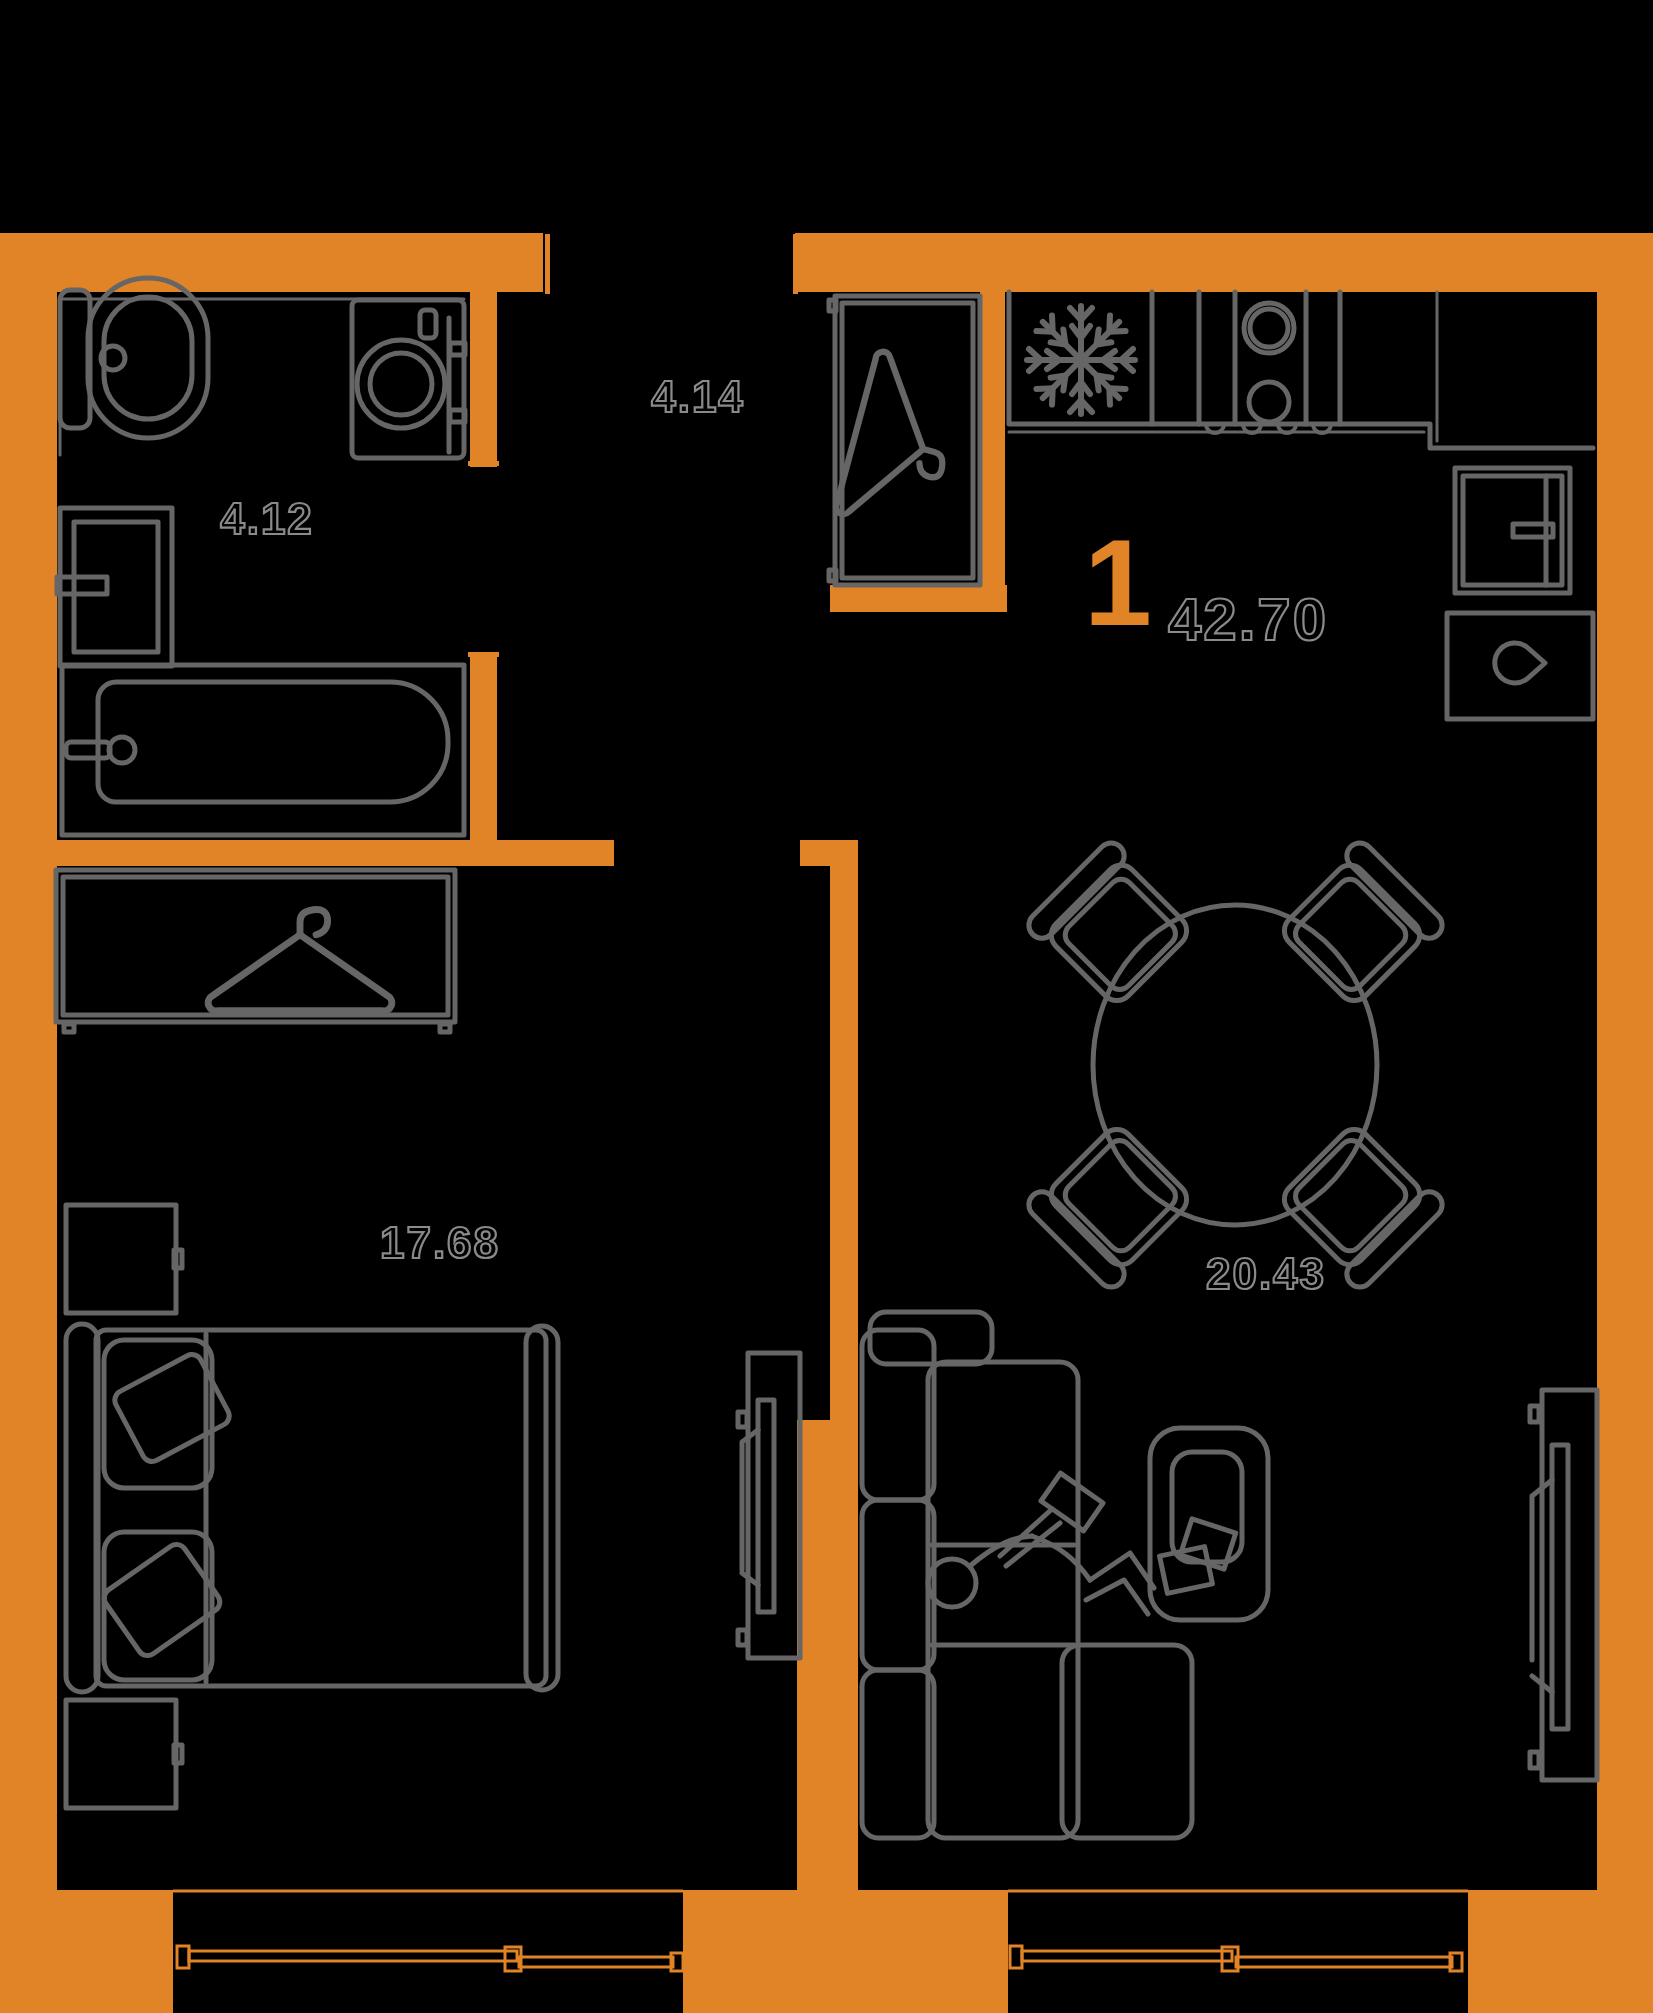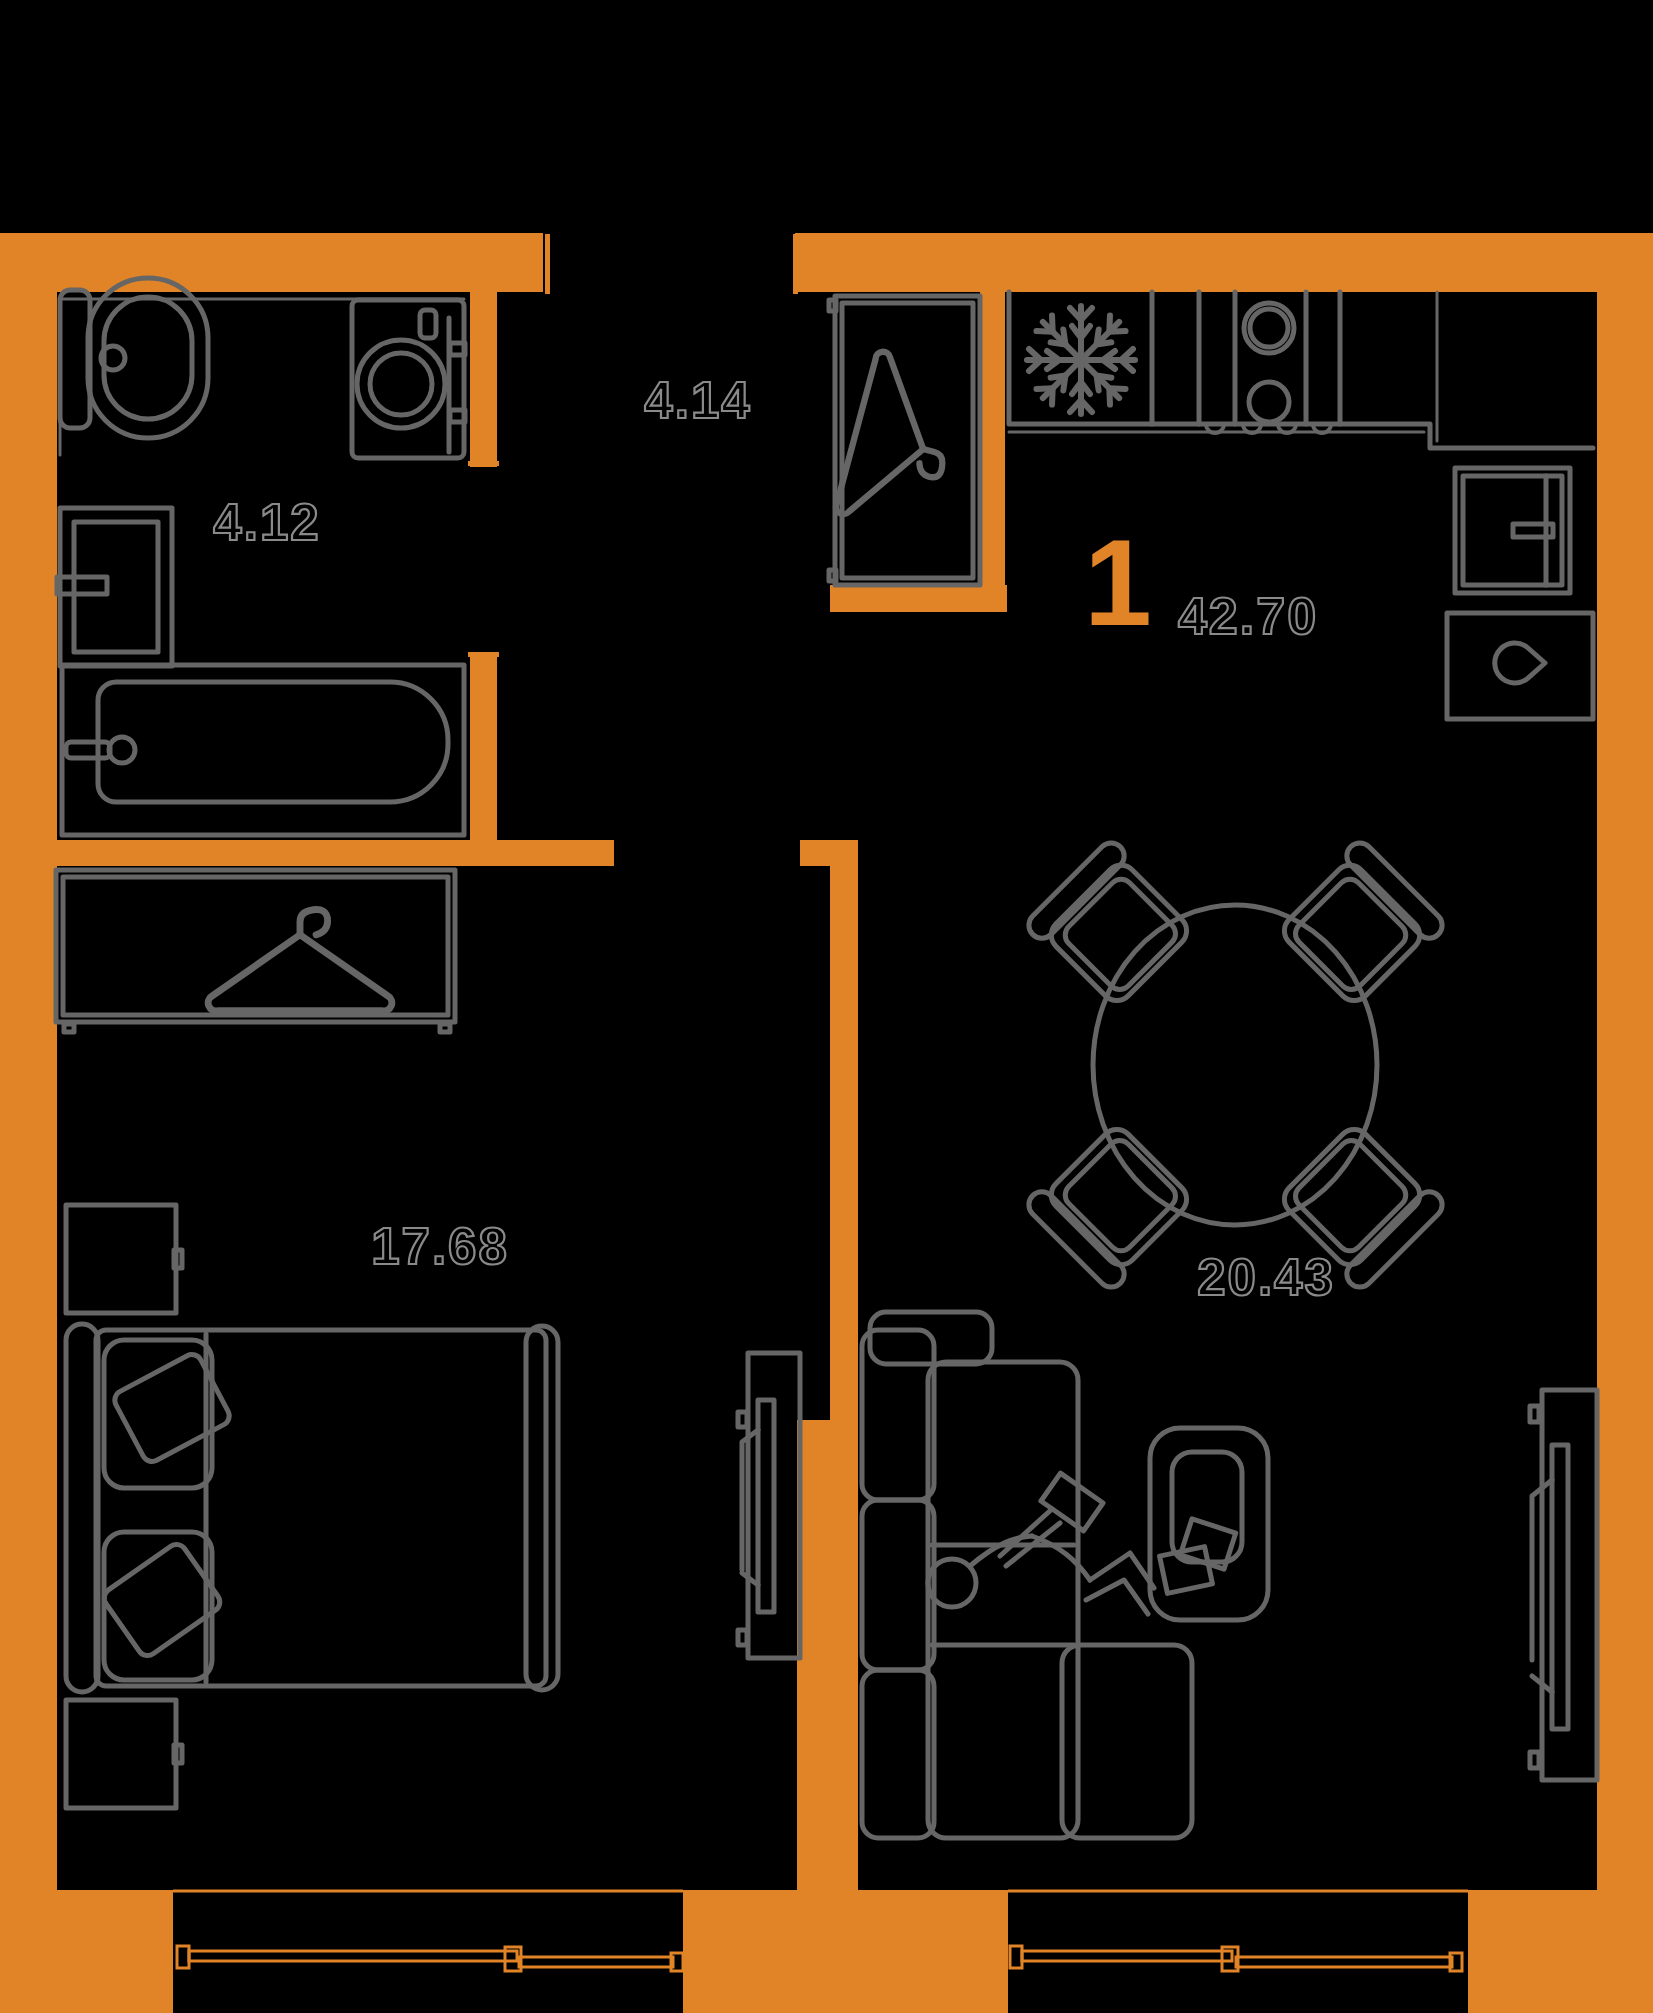--- a/index.html
+++ b/index.html
@@ -13,26 +13,26 @@
   .plan svg{position:absolute;left:0;top:0;}
   .room-label{
     position:absolute;
     transform:translateX(-50%);
     font-weight:600;
     letter-spacing:2px;
     white-space:nowrap;
     color:transparent;
     -webkit-text-stroke:2.2px #8a8a8a;
     line-height:1;
-    font-size:51px;
+    font-size:44px;
   }
   @supports not (-webkit-text-stroke: 1px #000){
     .room-label{color:#8a8a8a;}
   }
-  .total-area{font-size:52px;}
+  .total-area{font-size:60px;}
   .unit-label{
     position:absolute;
     transform:translateX(-50%);
     color:#E08427;
     -webkit-text-stroke:0;
     font-weight:700;
     font-size:122px;
     line-height:1;
   }
 </style>

